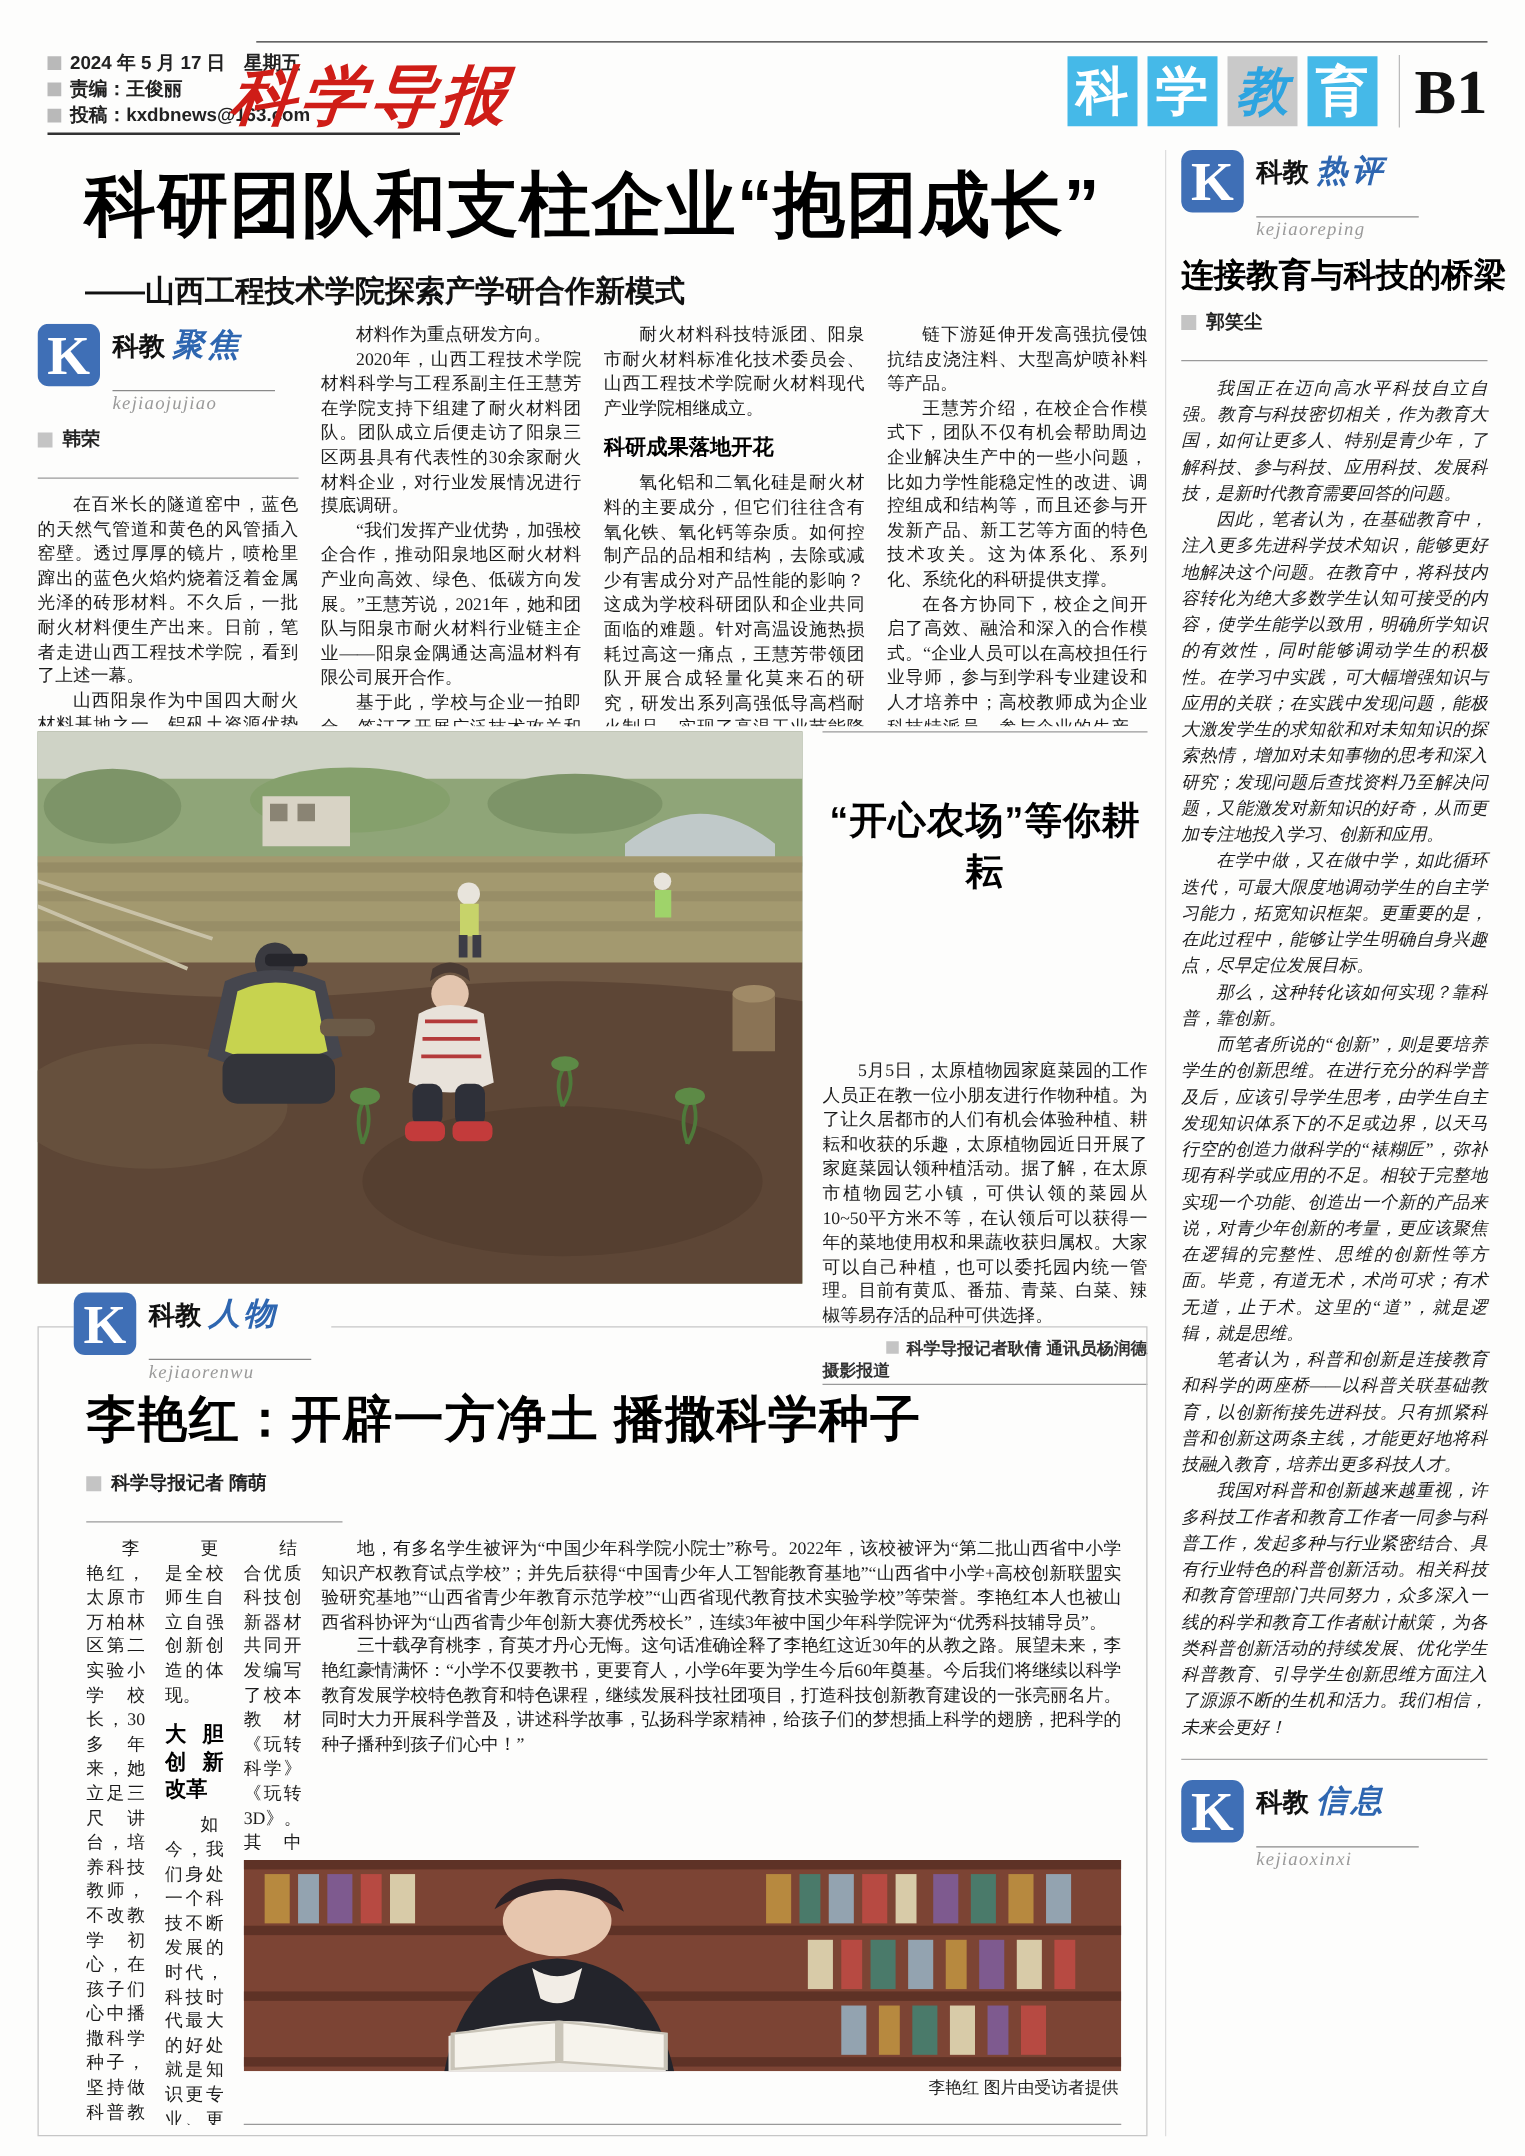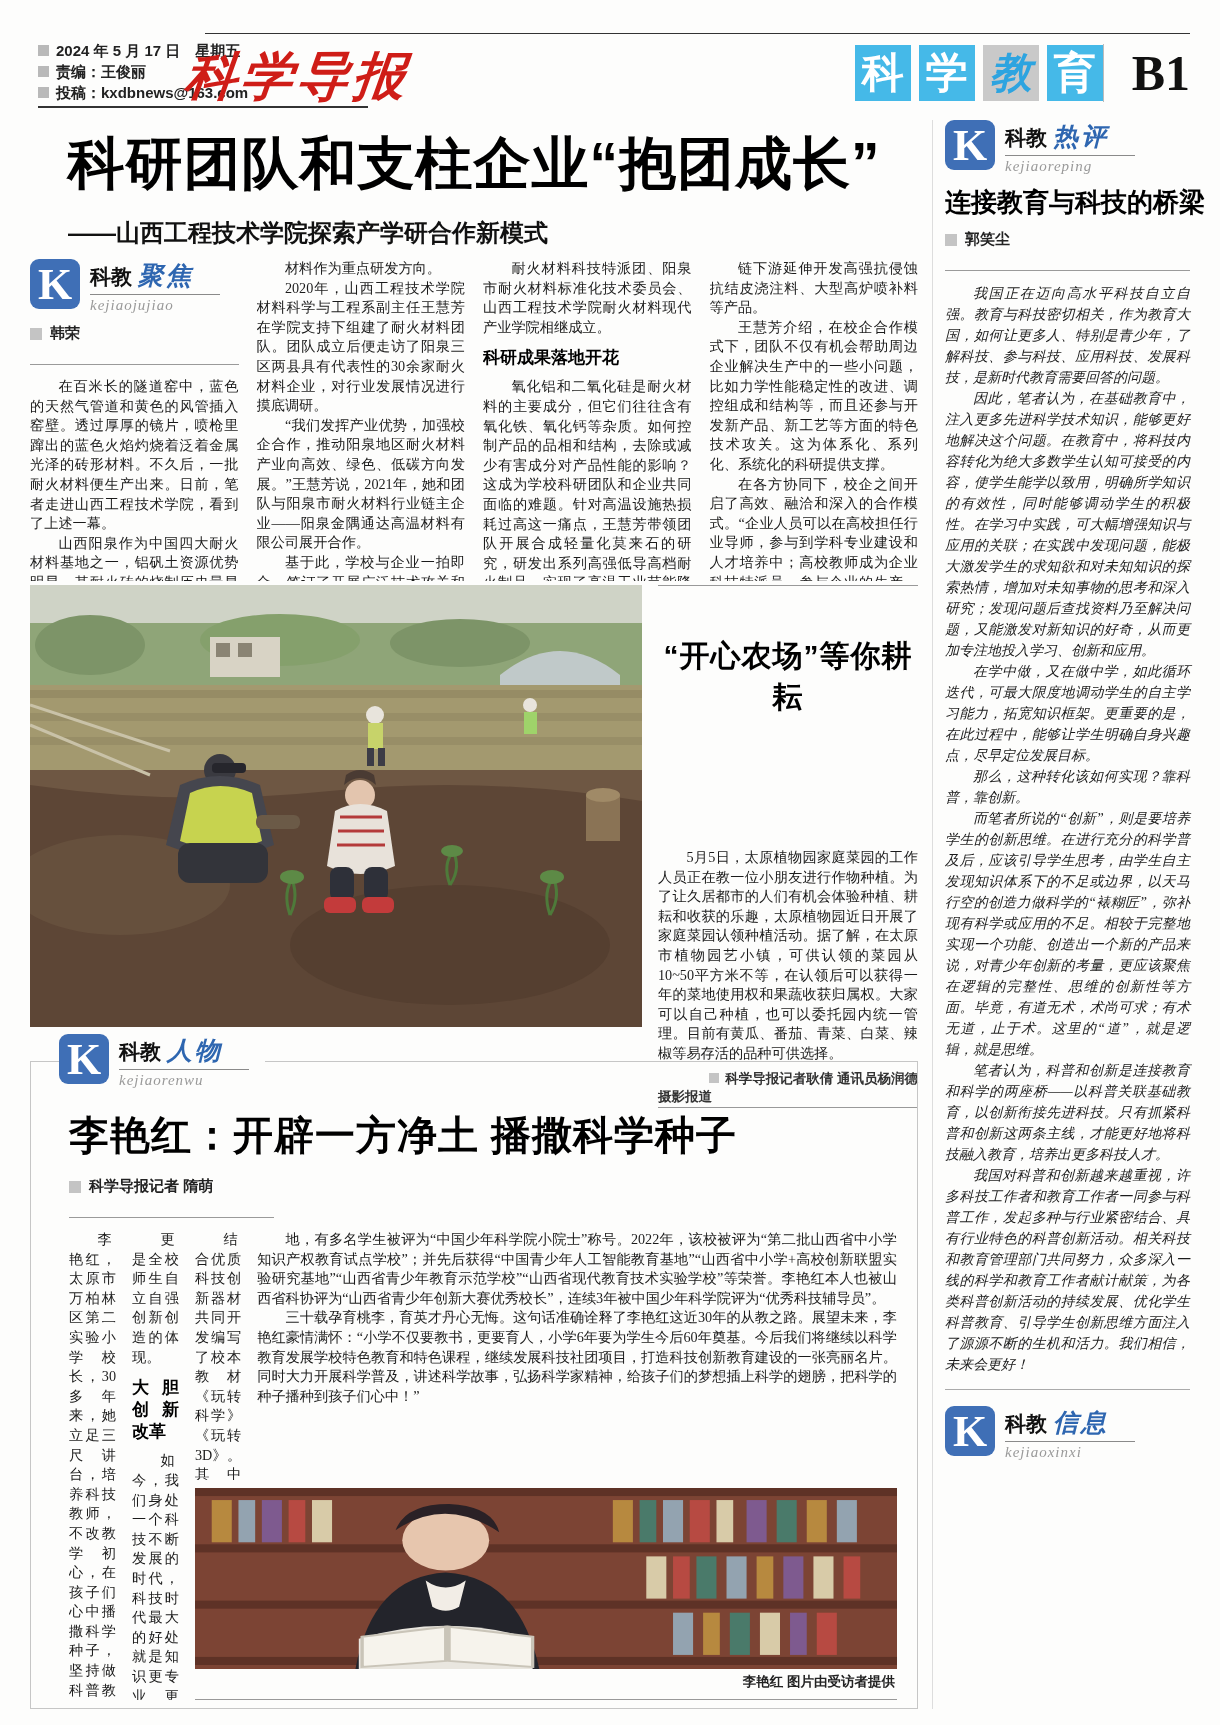--- a/index.html
+++ b/index.html
@@ -11,37 +11,37 @@
   .masthead { position:relative; height:84px; }
   .top-rule { position:absolute; left:175px; right:0; top:5px; height:1px; background:#333; }
   .meta { position:absolute; left:8px; top:12px; width:400px; font-family:"Liberation Sans",sans-serif; }
   .meta-row { display:flex; align-items:center; font-size:15px; color:#222; line-height:21px; font-weight:bold; }
   .meta-row .sq { width:11px; height:11px; background:#b9b9b9; margin-right:7px; flex:0 0 auto; }
   .meta-row.last { border-bottom:2px solid #333; padding-bottom:3px; width:330px; }
   .paper-logo { position:absolute; left:155px; top:14px; color:#cf1d17; font-size:52px; font-weight:bold; font-style:italic; letter-spacing:4px; font-family:"Liberation Serif",serif; transform:skewX(-6deg); }
   .banner { position:absolute; right:0; top:16px; display:flex; align-items:center; }
   .banner .bchar { width:56px; height:56px; margin-left:8px; background:#45b9e8; color:#fff; font-weight:bold; font-size:42px; display:flex; align-items:center; justify-content:center; font-family:"Liberation Sans",sans-serif; }
   .banner .bchar.jiao { background:#c9c9c9; color:#2da4e0; font-style:italic; }
-  .banner .pageno { font-size:50px; font-weight:bold; font-family:"Liberation Serif",serif; margin-left:0; border-left:1px solid #bbb; padding-left:28px; color:#111; }
+  .banner .pageno { font-size:50px; font-weight:bold; font-family:"Liberation Serif",serif; margin-left:17px; border-left:1px solid #bbb; padding-left:12px; color:#111; }
 
   
   .content { display:flex; margin-top:8px; }
   .main { width:888px; }
   .vrule { width:1px; background:#ddd; margin:0 12px 0 14px; }
   .rail { width:245px; }
 
   
   .lead-headline { font-family:"Liberation Sans","DejaVu Sans",sans-serif; font-weight:900; font-size:57px; letter-spacing:1px; text-align:center; color:#000; margin-top:6px; white-space:nowrap; }
   .lead-sub { font-family:"Liberation Sans",sans-serif; font-weight:600; font-size:24px; margin:14px 0 10px 38px; color:#111; }
 
   
   .badge { display:flex; align-items:flex-start; margin-bottom:10px; }
   .badge-k { width:50px; height:50px; border-radius:9px; background:#3f6fb6; color:#fff; font-family:"Liberation Serif",serif; font-weight:bold; font-size:44px; display:flex; align-items:center; justify-content:center; flex:0 0 auto; }
   .badge-tx { margin-left:10px; }
-  .badge-l1 { display:flex; align-items:baseline; border-bottom:1px solid #8a8a8a; padding-bottom:2px; padding-right:26px; }
+  .badge-l1 { display:flex; align-items:baseline; border-bottom:1px solid #8a8a8a; padding-bottom:20px; padding-right:26px; }
   .badge-cn { font-family:"Liberation Sans",sans-serif; font-weight:bold; font-size:21px; color:#111; }
   .badge-word { font-family:"Liberation Serif",serif; font-style:italic; font-weight:bold; font-size:25px; color:#2e66b0; margin-left:6px; letter-spacing:3px; }
   .badge-py { font-family:"Liberation Serif",serif; font-style:italic; font-size:15px; color:#999; margin-top:2px; letter-spacing:1px; }
 
   .byline { display:flex; align-items:center; border-bottom:1px solid #9a9a9a; padding-bottom:21px; margin:10px 0 12px 0; font-family:"Liberation Sans",sans-serif; font-weight:bold; font-size:15px; color:#222; }
   .byline .sq { width:12px; height:12px; background:#c4c4c4; margin-right:8px; }
 
   
   .cols4 { display:flex; }
   .cols4 .col { flex:1 1 0; margin-right:18px; overflow:hidden; }
@@ -67,21 +67,21 @@
   .people-head { font-family:"Liberation Sans",sans-serif; font-weight:900; font-size:40px; letter-spacing:1px; margin:30px 0 14px 18px; color:#000; }
   .people-byline { width:205px; margin-left:18px; }
   .people-cols { display:flex; margin-left:18px; height:470px; }
   .pcol { width:196px; margin-right:16px; overflow:hidden; }
   .pright { flex:1 1 auto; display:flex; flex-direction:column; }
   .pright-top { display:flex; flex:1 1 auto; overflow:hidden; }
   .pright-top .pcol2 { width:196px; margin-right:16px; overflow:hidden; }
   .pright-top .pcol3 { flex:1 1 auto; overflow:hidden; }
   .portrait { height:212px; margin-top:8px; display:flex; flex-direction:column; }
   .portrait svg { flex:1 1 auto; }
-  .portrait-cap { text-align:right; font-family:"Liberation Sans",sans-serif; font-weight:bold; font-size:13.5px; border-bottom:1px solid #999; padding:4px 2px 8px 0; color:#222; }
+  .portrait-cap { text-align:right; font-family:"Liberation Sans",sans-serif; font-weight:normal; font-size:13.5px; border-bottom:1px solid #999; padding:4px 2px 20px 0; color:#222; }
 
   
   .rail-article .para { font-style:italic; font-size:14px; line-height:1.5; }
   .rail-head { font-family:"Liberation Sans",sans-serif; font-weight:900; font-size:26px; margin:10px 0 4px 0; color:#000; white-space:nowrap; }
   .rail-div { height:1px; background:#aaa; margin:14px 0 16px 0; }
 </style>
 </head>
 <body>
 
 <div class="page">

